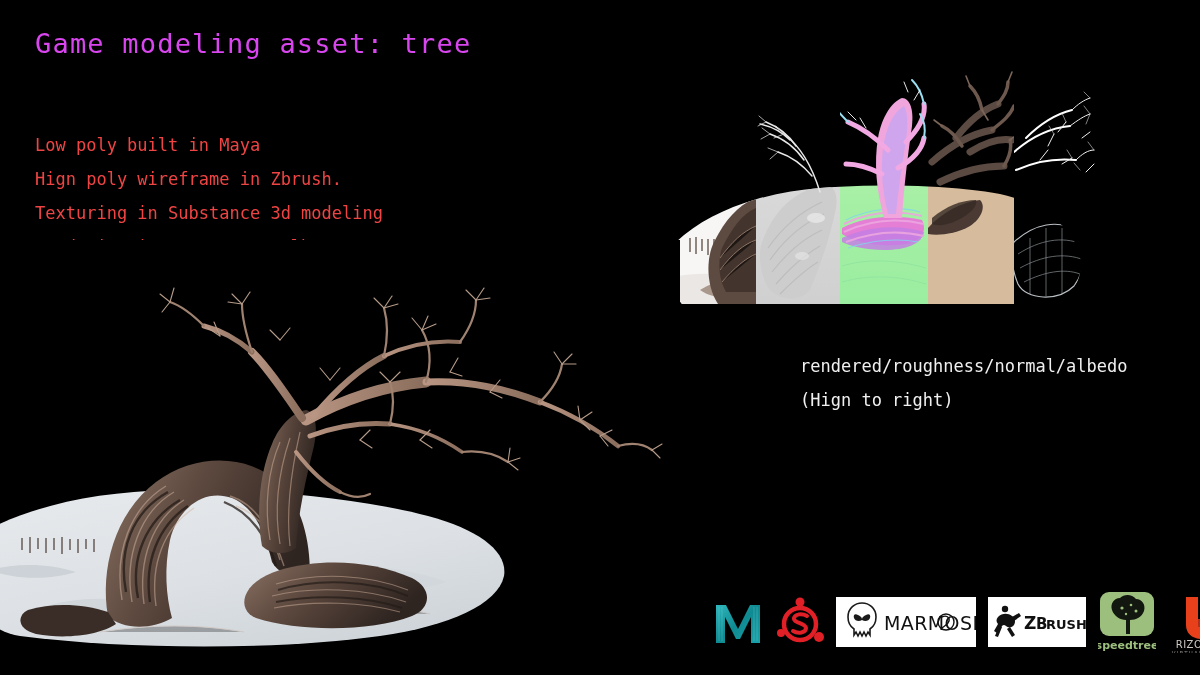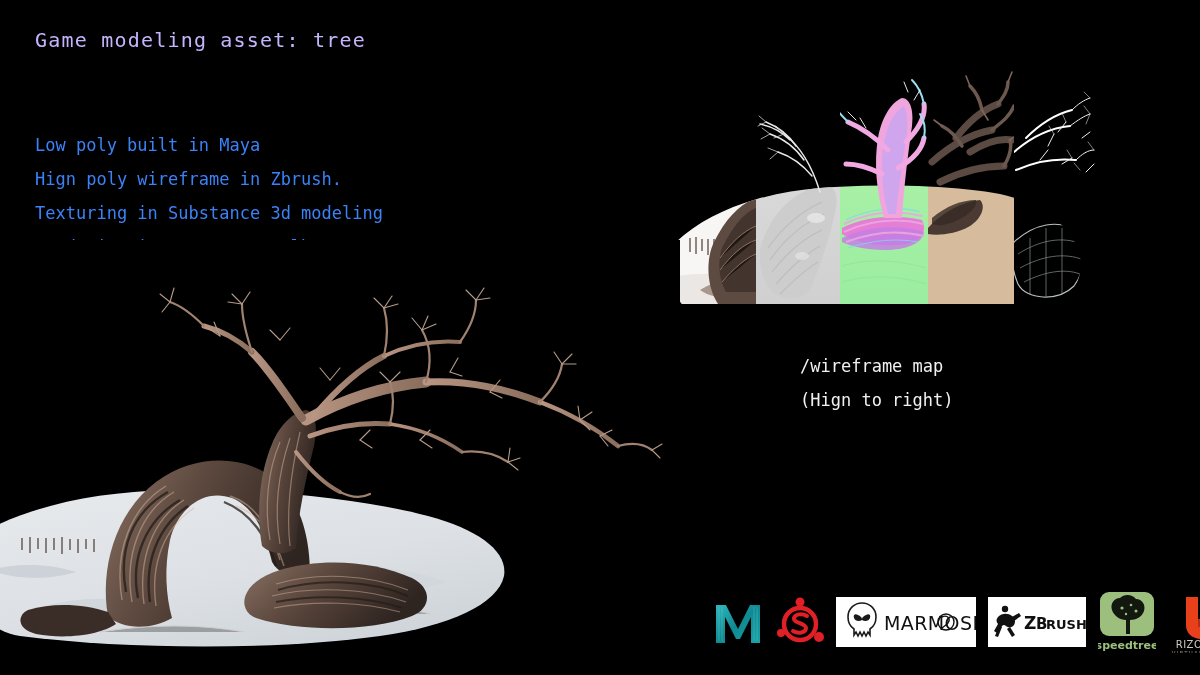--- a/index.html
+++ b/index.html
@@ -7,25 +7,25 @@
   body{
     width:1200px;height:675px;overflow:hidden;position:relative;
     font-family:"DejaVu Sans Mono","Liberation Mono",monospace;
     color:#f2f2f2;
   }
   .stage{position:absolute;inset:0;background:#000;}
 
   
   .title{
     position:absolute;left:35px;top:28px;
-    font-size:20px;letter-spacing:1.2px;color:#c4b5fd;
+    font-size:27px;letter-spacing:1.2px;color:#d946ef;
     white-space:pre;
   }
   .desc{position:absolute;left:35px;top:128px;}
-  .desc .line{font-size:17px;line-height:34px;color:#3b82f6;white-space:pre;}
+  .desc .line{font-size:17px;line-height:34px;color:#ef4444;white-space:pre;}
 
   .caption{position:absolute;left:800px;top:349px;}
   .caption .line{font-size:17px;line-height:34px;color:#f0f0f0;white-space:pre;}
 
   
   .strip{
     position:absolute;left:670px;top:42px;width:426px;height:274px;
     overflow:hidden;
   }
   .strip svg{display:block;width:100%;height:100%;}
@@ -60,21 +60,21 @@
   <div class="title">Game modeling asset: tree</div>
 
   <div class="desc">
     <div class="line">Low poly built in Maya</div>
     <div class="line">Hign poly wireframe in Zbrush.</div>
     <div class="line">Texturing in Substance 3d modeling</div>
     <div class="line">Rendering in Marmoset Toolbag 5.</div>
   </div>
 
   <div class="caption">
-    <div class="line">/wireframe map</div>
+    <div class="line">rendered/roughness/normal/albedo</div>
     <div class="line">(Hign to right)</div>
   </div>
 
   <div class="strip">
     <svg viewBox="0 0 426 274" preserveAspectRatio="none">
       <defs>
 
         <clipPath id="rockClip">
           <path d="M6 200 C40 168 95 150 150 146 C215 141 290 144 330 152
                    C372 161 404 186 410 214 C414 236 402 256 386 262

